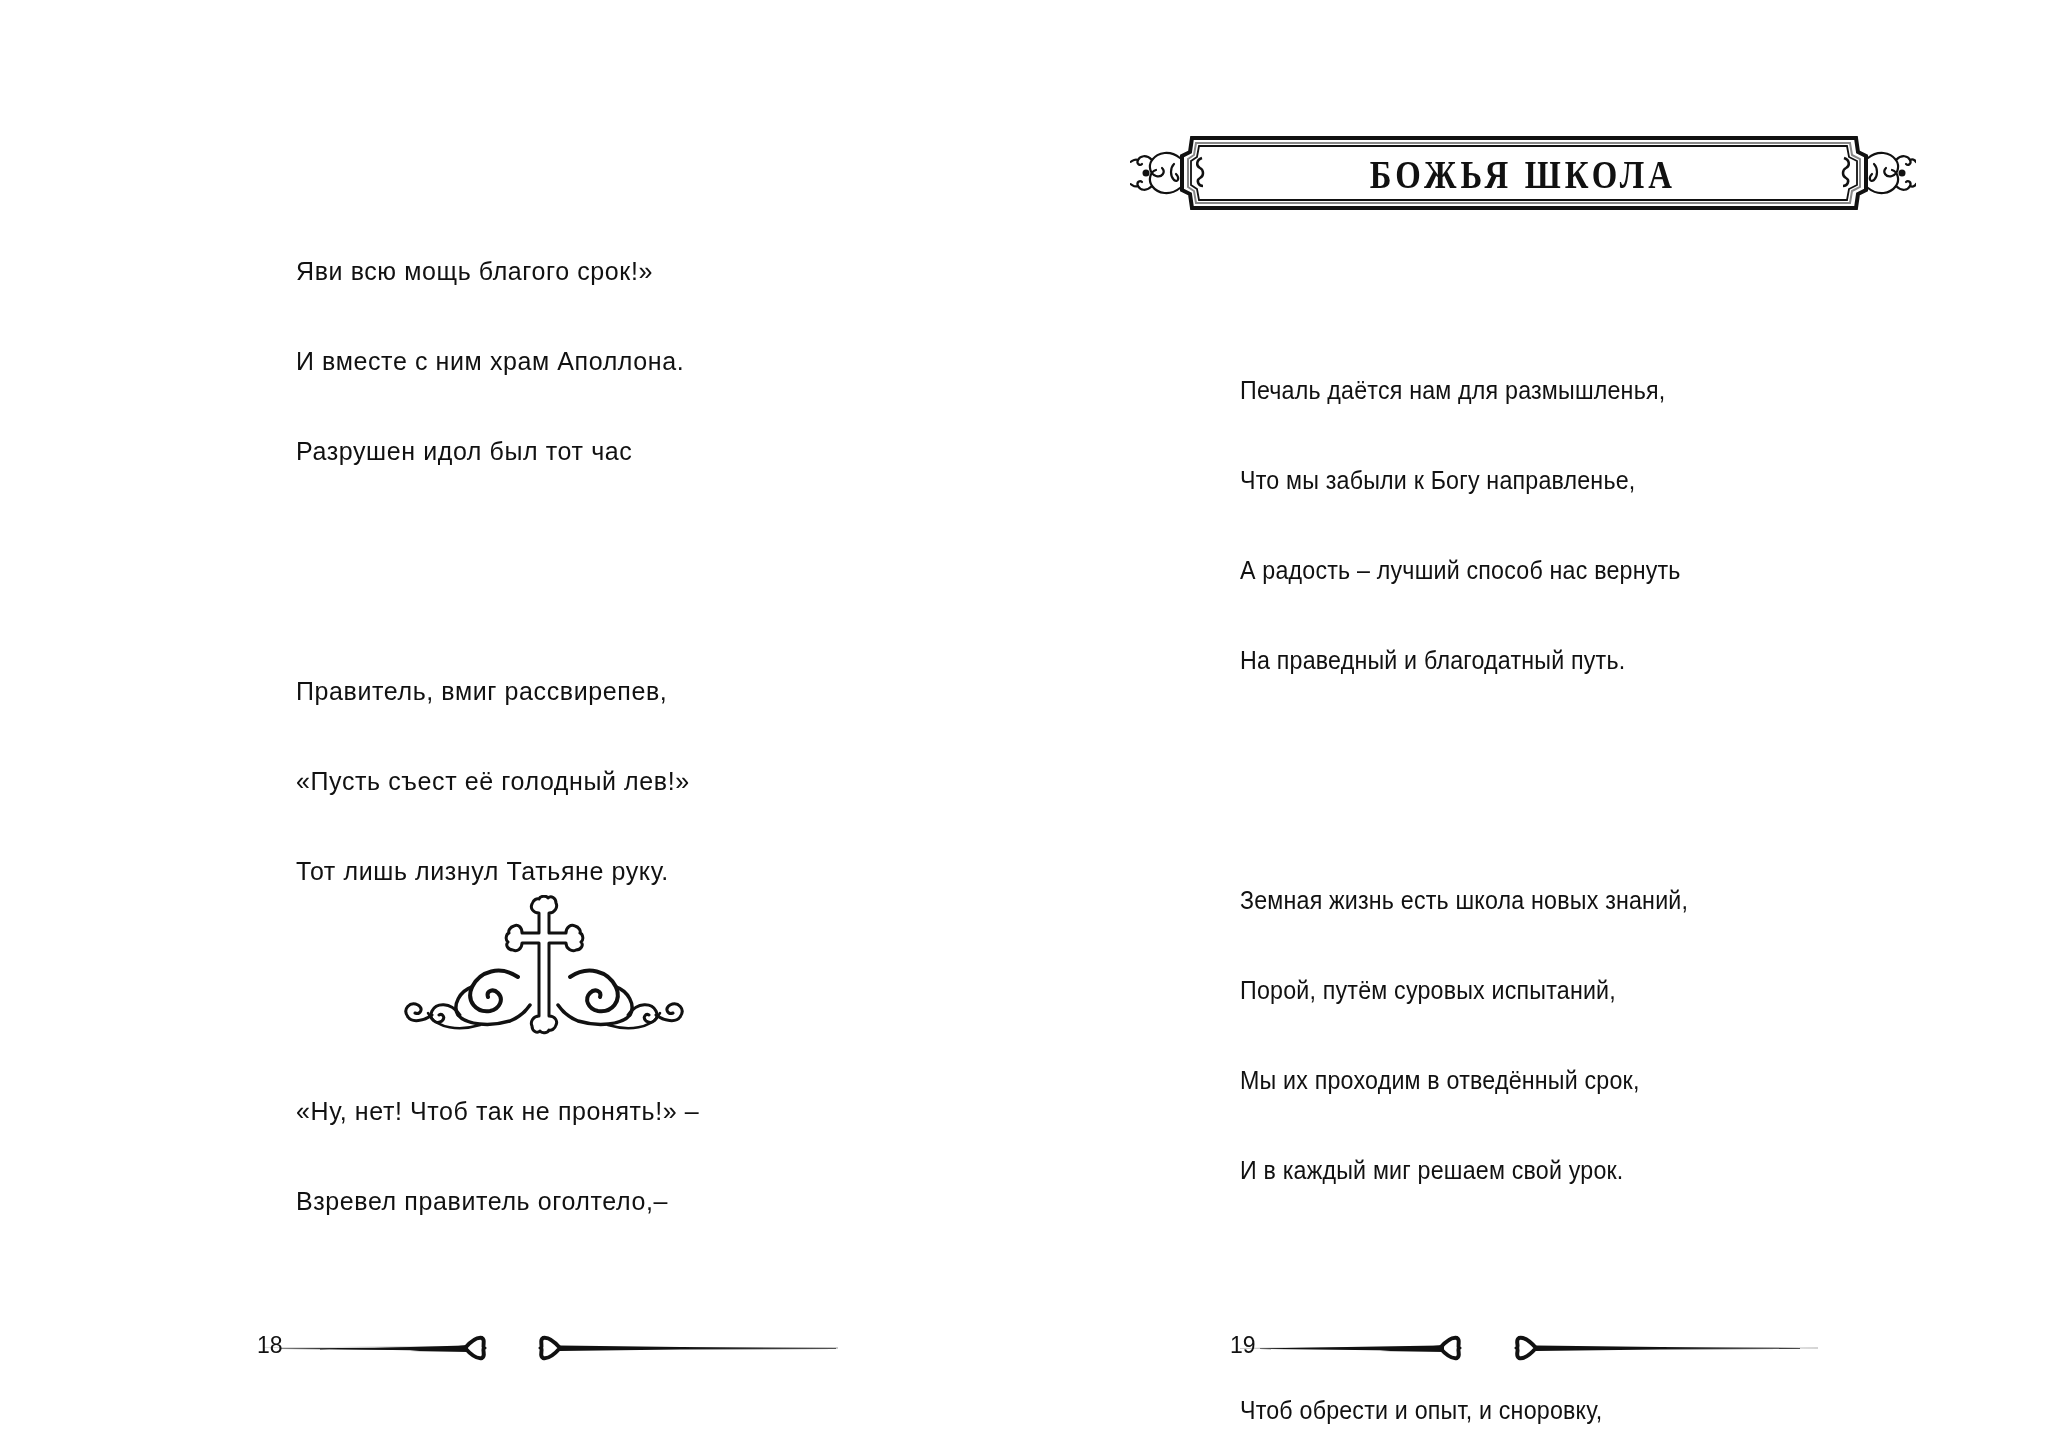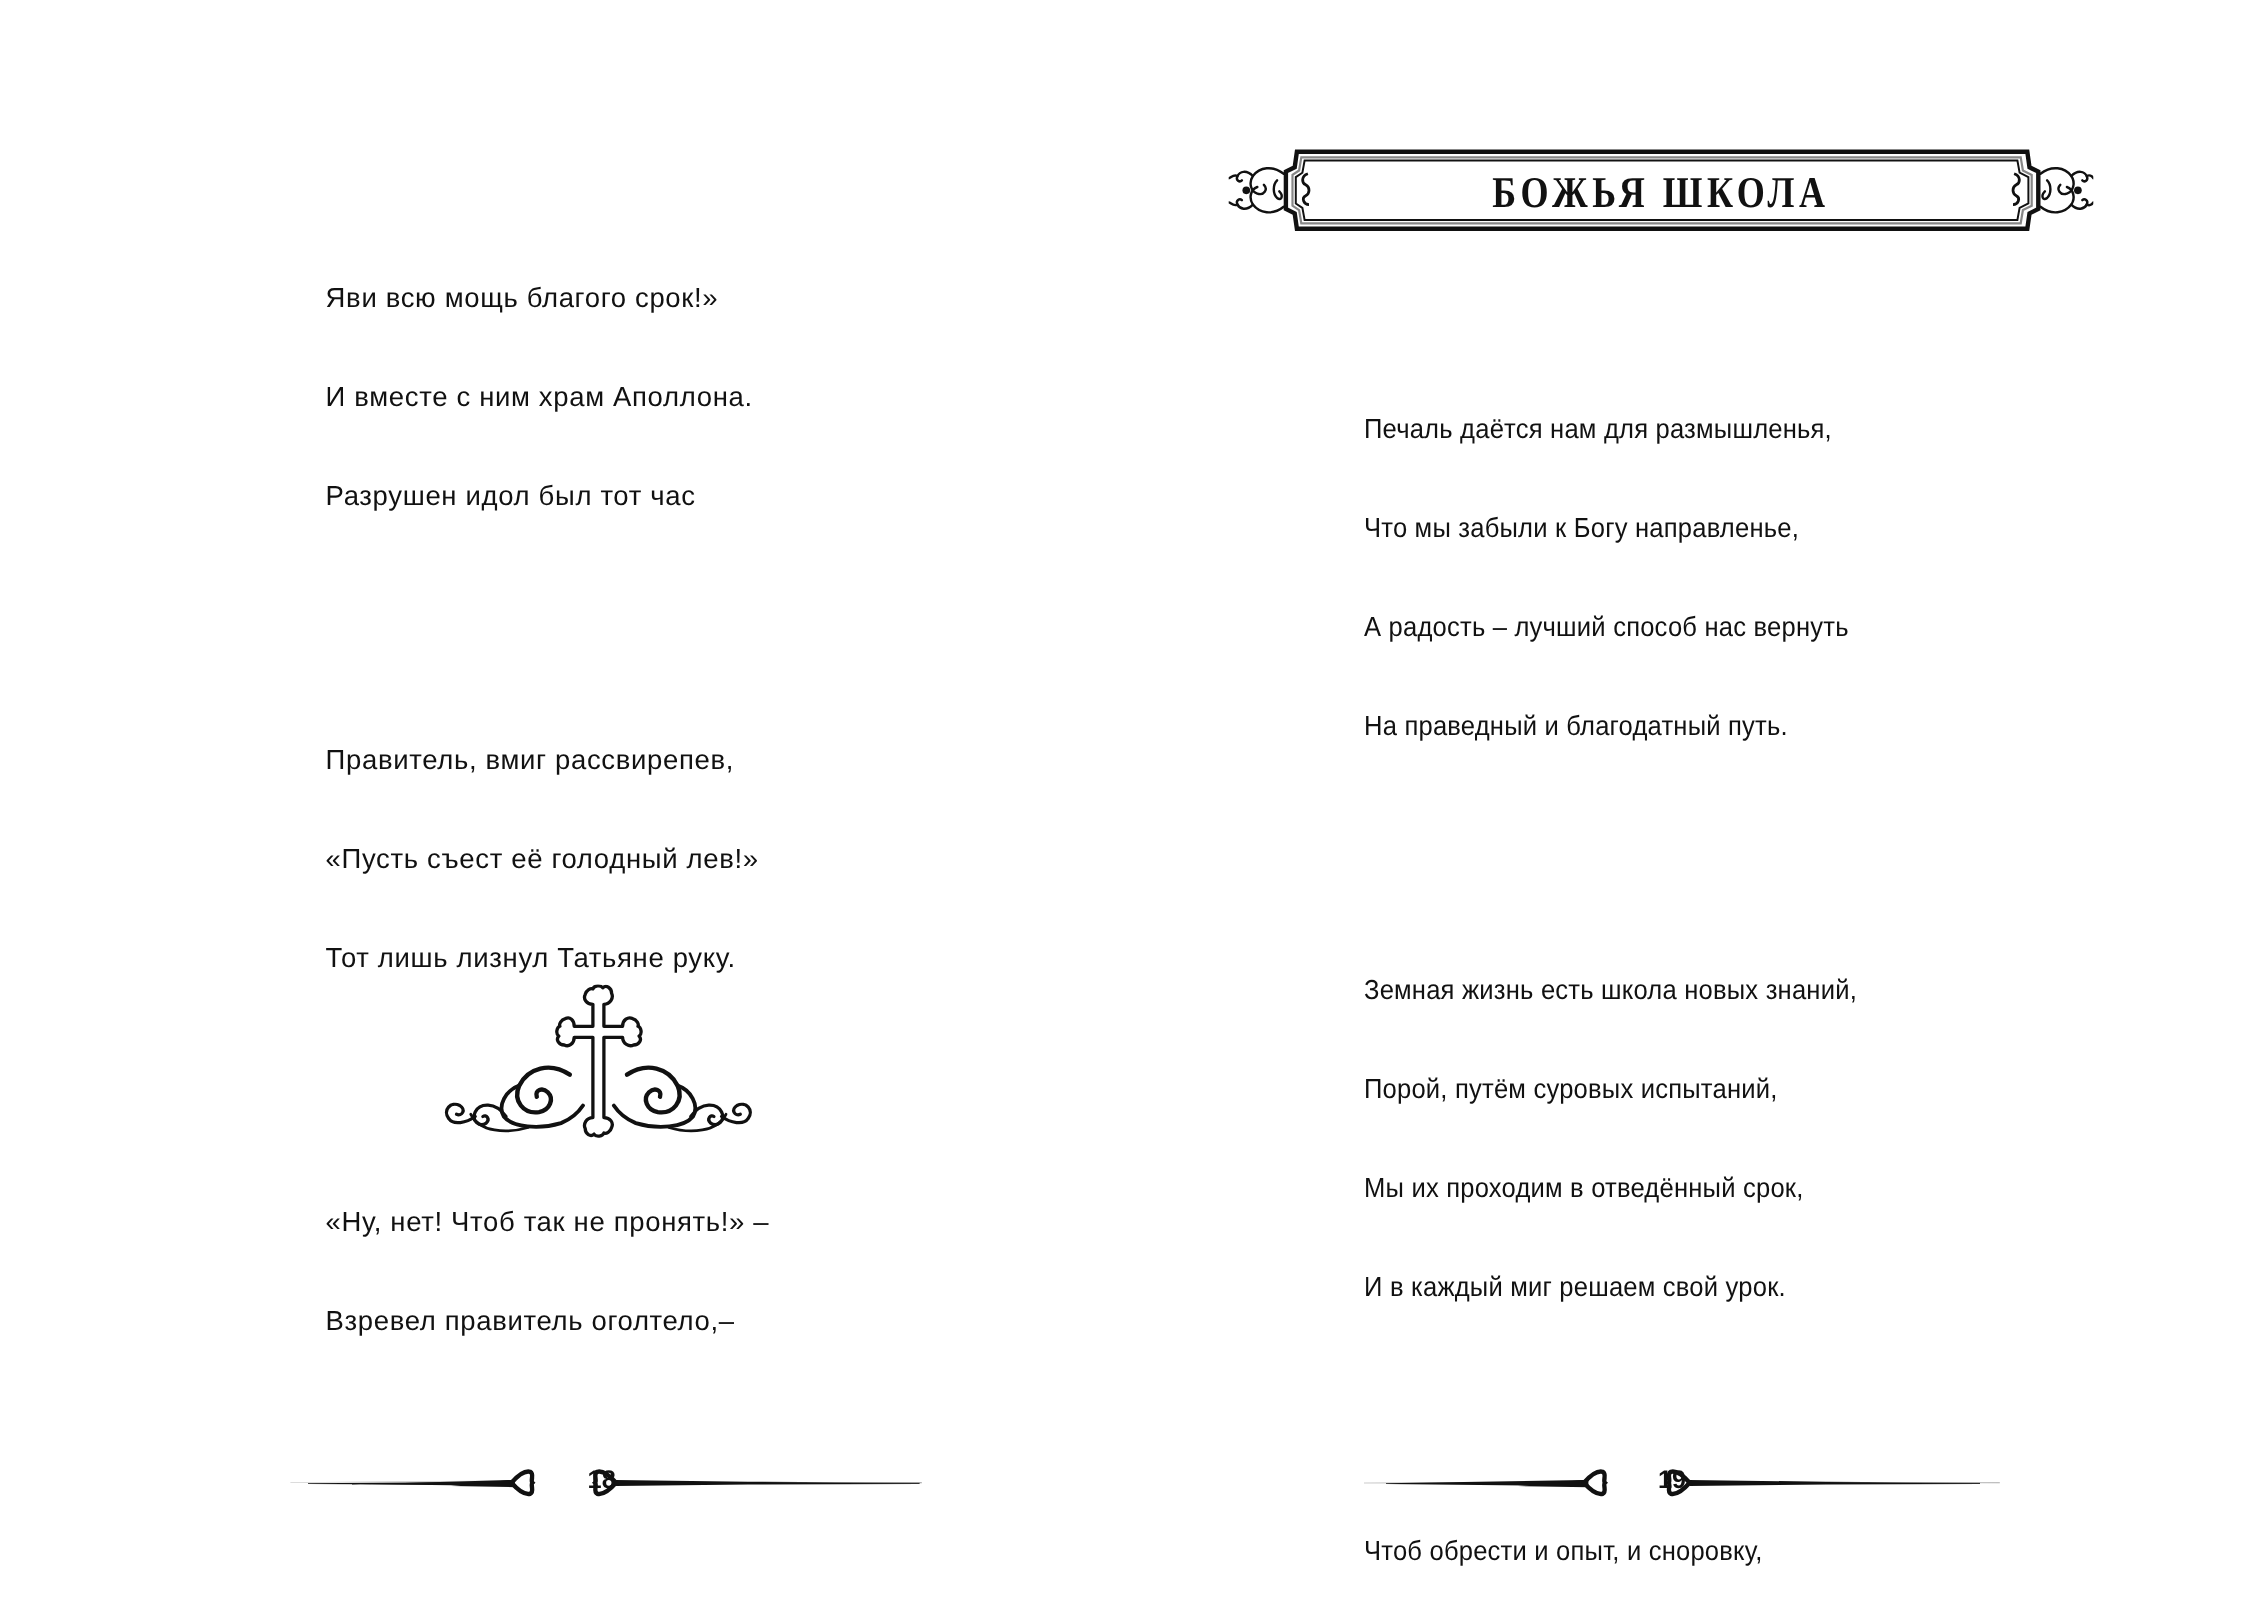--- a/index.html
+++ b/index.html
@@ -53,21 +53,21 @@
       position: absolute;
       left: 400px;
       top: 895px;
       width: 290px;
       height: 150px;
     }
 
     
     .title-block {
       position: absolute;
-      left: 88px;  
+      left: 101px;  
       top: 128px;
       width: 786px;
       height: 90px;
     }
     .title-frame-svg {
       position: absolute;
       left: 0;
       top: 0;
       width: 786px;
       height: 90px;
@@ -107,25 +107,23 @@
       left: 0;
       top: 0;
       width: 580px;
       height: 40px;
     }
     .page-number {
       position: absolute;
       left: 0;
       width: 580px;
       top: 4px;
-      text-align: center;
       font-size: 23px;
       line-height: 30px;
       color: #111111;
-      font-weight: bold;
     }
     .footer-left .page-number { left: -3px; }
     .footer-right .page-number { left: -10px; }
   </style>
 </head>
 <body>
 
 <div class="page page-left">
   <div class="poem poem-left">
     <div class="stanza">

